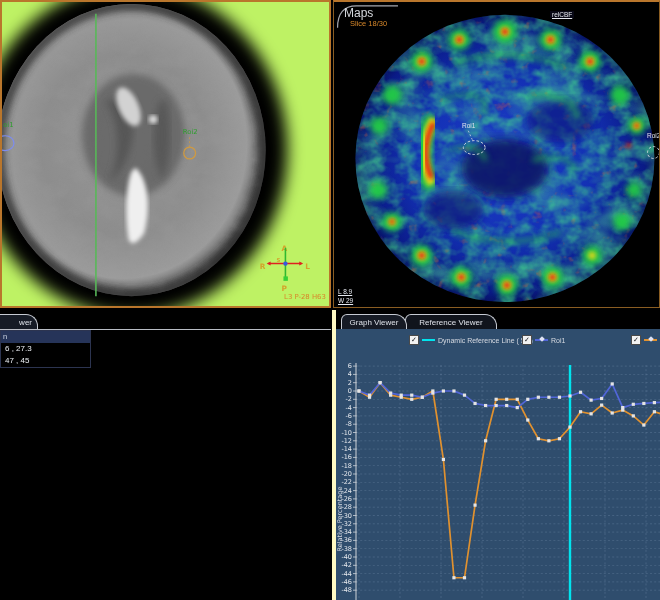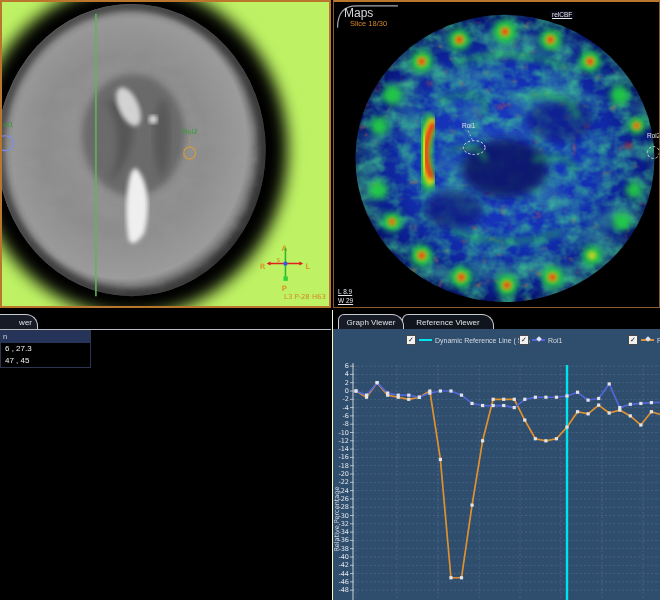--- a/index.html
+++ b/index.html
@@ -21,21 +21,21 @@
   #panel-bl{left:0;top:310px;width:331px;height:290px;background:#000;}
   .tabbar{position:absolute;left:0;top:0;width:100%;height:19px;background:#000;border-bottom:1px solid #b9bdc5;}
   .tab{position:absolute;bottom:0;height:15px;background:#10141c;border:1px solid #c6cad2;border-bottom:none;
     border-radius:6px 12px 0 0;color:#dde1e8;font-size:8px;line-height:15px;text-align:center;box-sizing:border-box;}
   .tab.active{background:#161b25;z-index:2;}
   #tab-bl{left:-14px;width:52px;}
   #infobox{position:absolute;left:0;top:20px;width:89px;border:1px solid #2c3450;}
   #infobox .hdr{background:#263459;color:#ced6e4;font-size:7.5px;height:12px;line-height:12px;padding-left:2px;}
   #infobox .row{background:#000;color:#eceff4;font-size:8px;height:12px;line-height:12px;padding-left:4px;}
   
-  #panel-br{left:332px;top:310px;width:328px;height:290px;background:#000;border-left:1px solid #fef9c3;}
+  #panel-br{left:332px;top:310px;width:328px;height:290px;background:#000;border-left:4px solid #fef9c3;}
   #tab-graph{left:5px;width:66px;}
   #tab-anat{left:69px;width:92px;}
   #graph-area{position:absolute;left:0;top:19px;width:328px;height:271px;background:#2f4d6d;}
   #graph-svg{position:absolute;left:0;top:0;}
   .grid{stroke:#7b95b3;stroke-width:.6;stroke-dasharray:2,2.2;opacity:.5;}
   .axis{stroke:#cfd4da;stroke-width:1;}
   .tick{stroke:#cfd4da;stroke-width:.8;}
   .ticklabel{fill:#e6e9ee;font-size:6.5px;text-anchor:end;}
   .ylabel{fill:#d4d9e2;font-size:6.5px;text-anchor:middle;}
   #legend{position:absolute;left:0;top:5px;width:328px;height:13px;}

